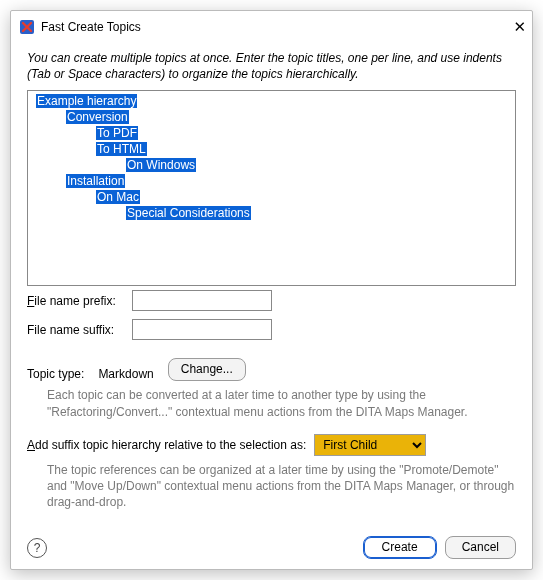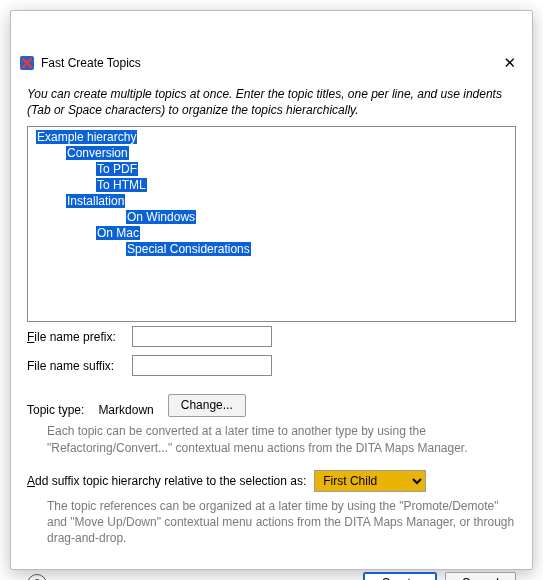--- a/index.html
+++ b/index.html
@@ -19,22 +19,21 @@
     border: 1px solid #bbb;
     box-shadow: 0 4px 18px rgba(0,0,0,0.25);
     background: #fff;
     display: flex;
     flex-direction: column;
     border-radius: 2px;
   }
   .titlebar {
     display: flex;
     align-items: center;
-    padding: 6px 10px 4px 8px;
-    margin-top: 36px;
+    padding: 6px 0 4px 8px;
   }
   .app-icon {
     width: 16px; height: 16px;
     margin-right: 6px;
     display: inline-flex;
     align-items: center;
     justify-content: center;
   }
   .app-icon svg { display:block; }
   .title { font-size: 12px; flex:1; }
@@ -88,21 +87,21 @@
     display: flex;
     align-items: flex-end;
     gap: 14px;
     margin-top: 6px;
   }
   .btn {
     font: inherit;
     padding: 3px 12px;
     border: 1px solid #9c9c9c;
     background: #f3f3f3;
-    border-radius: 2px;
+    border-radius: 8px;
     cursor: default;
     height: 23px;
     line-height: 15px;
   }
   .hint {
     color: #7a7a7a;
     margin: 6px 0 10px 20px;
     line-height: 1.35;
   }
   .add-row {
@@ -169,22 +168,22 @@
 
   <div class="body">
 
     <div class="intro">You can create multiple topics at once. Enter the topic titles, one per line, and use indents (Tab or Space characters) to organize the topics hierarchically.</div>
 
     <div class="editor" id="editor">
         <div class="line"><span class="hl">Example hierarchy</span></div>
         <div class="line">         <span class="hl">Conversion</span></div>
         <div class="line">                  <span class="hl">To PDF</span></div>
         <div class="line">                  <span class="hl">To HTML</span></div>
+        <div class="line">                           <span class="hl">On Windows</span></div>
         <div class="line">         <span class="hl">Installation</span></div>
-        <div class="line">                           <span class="hl">On Windows</span></div>
         <div class="line">                  <span class="hl">On Mac</span></div>
         <div class="line">                           <span class="hl">Special Considerations</span></div>
       </div>
 
 
     <div class="row">
       <span class="label underline-first">File name prefix:</span>
       <input class="text-input" type="text" value="" style="">
     </div>
 

